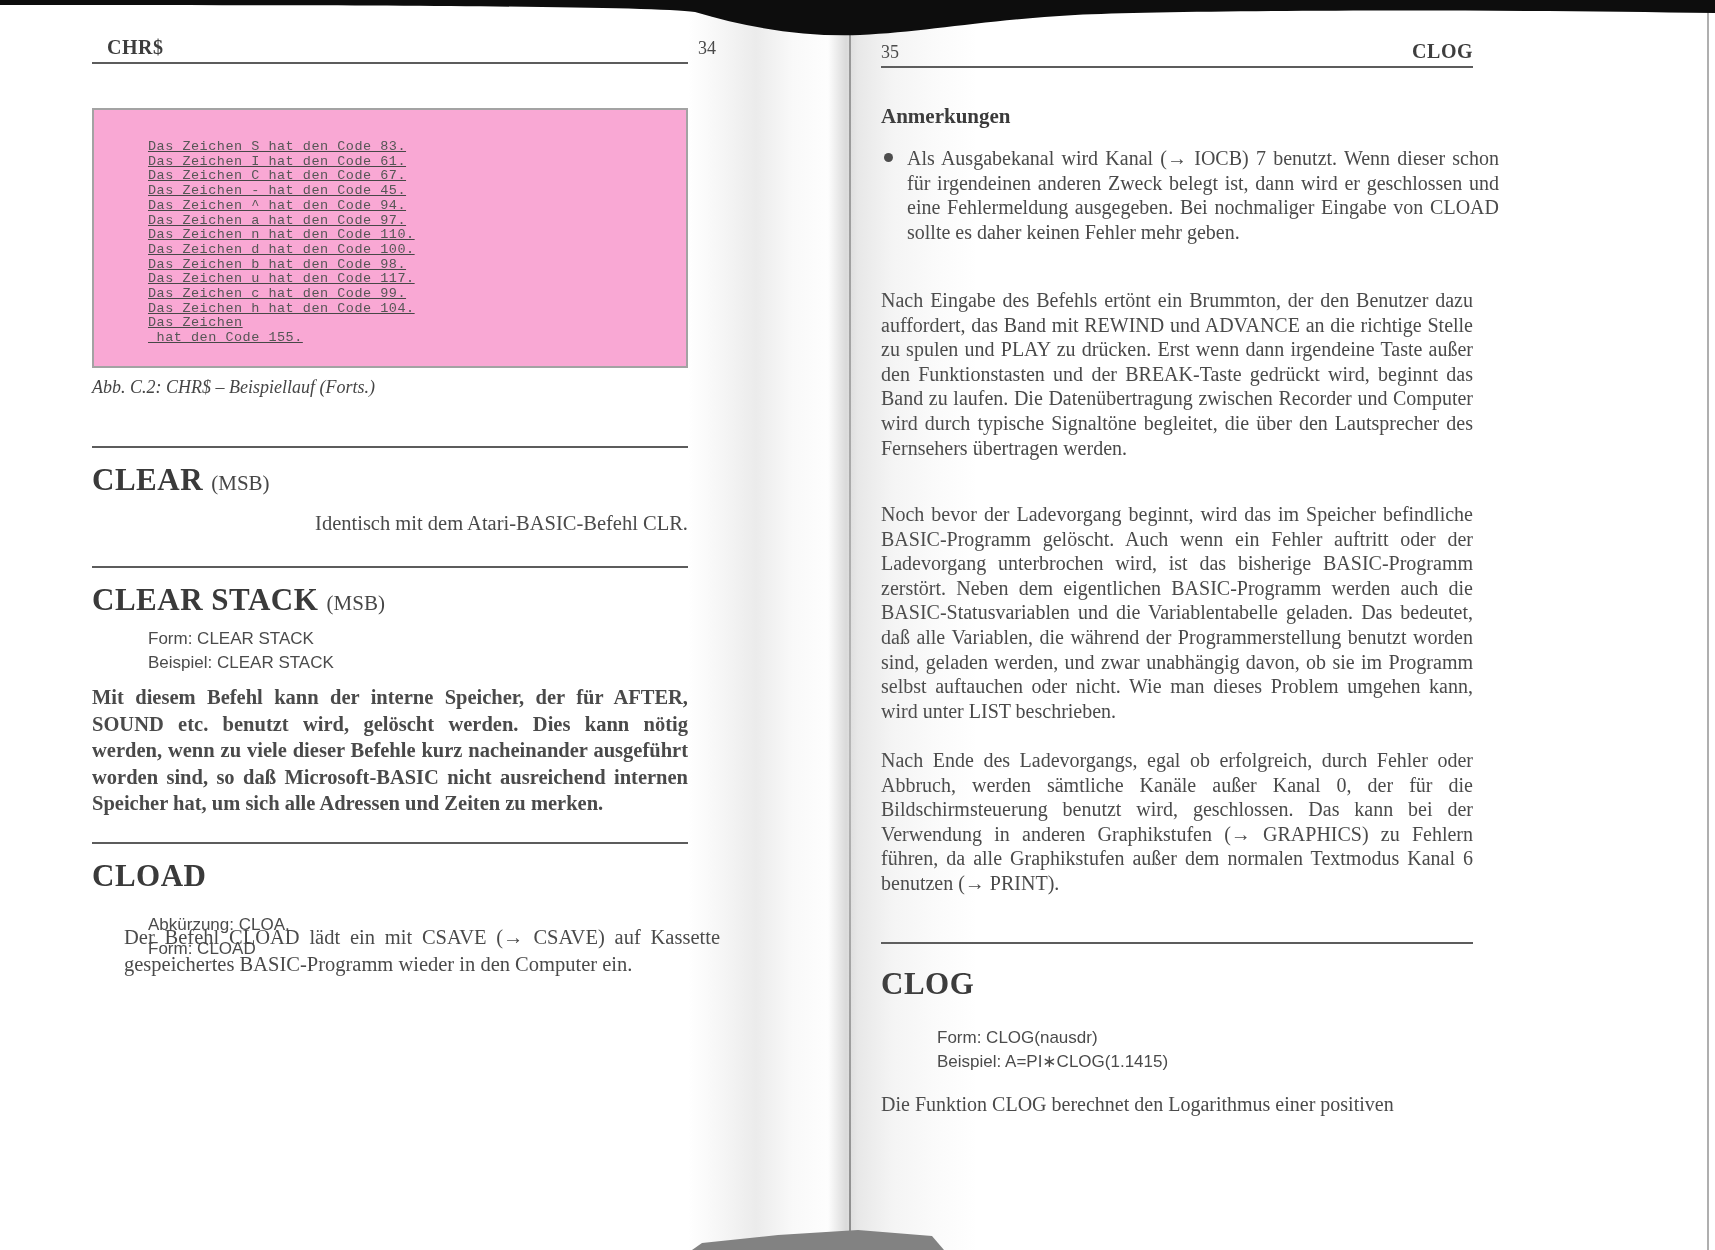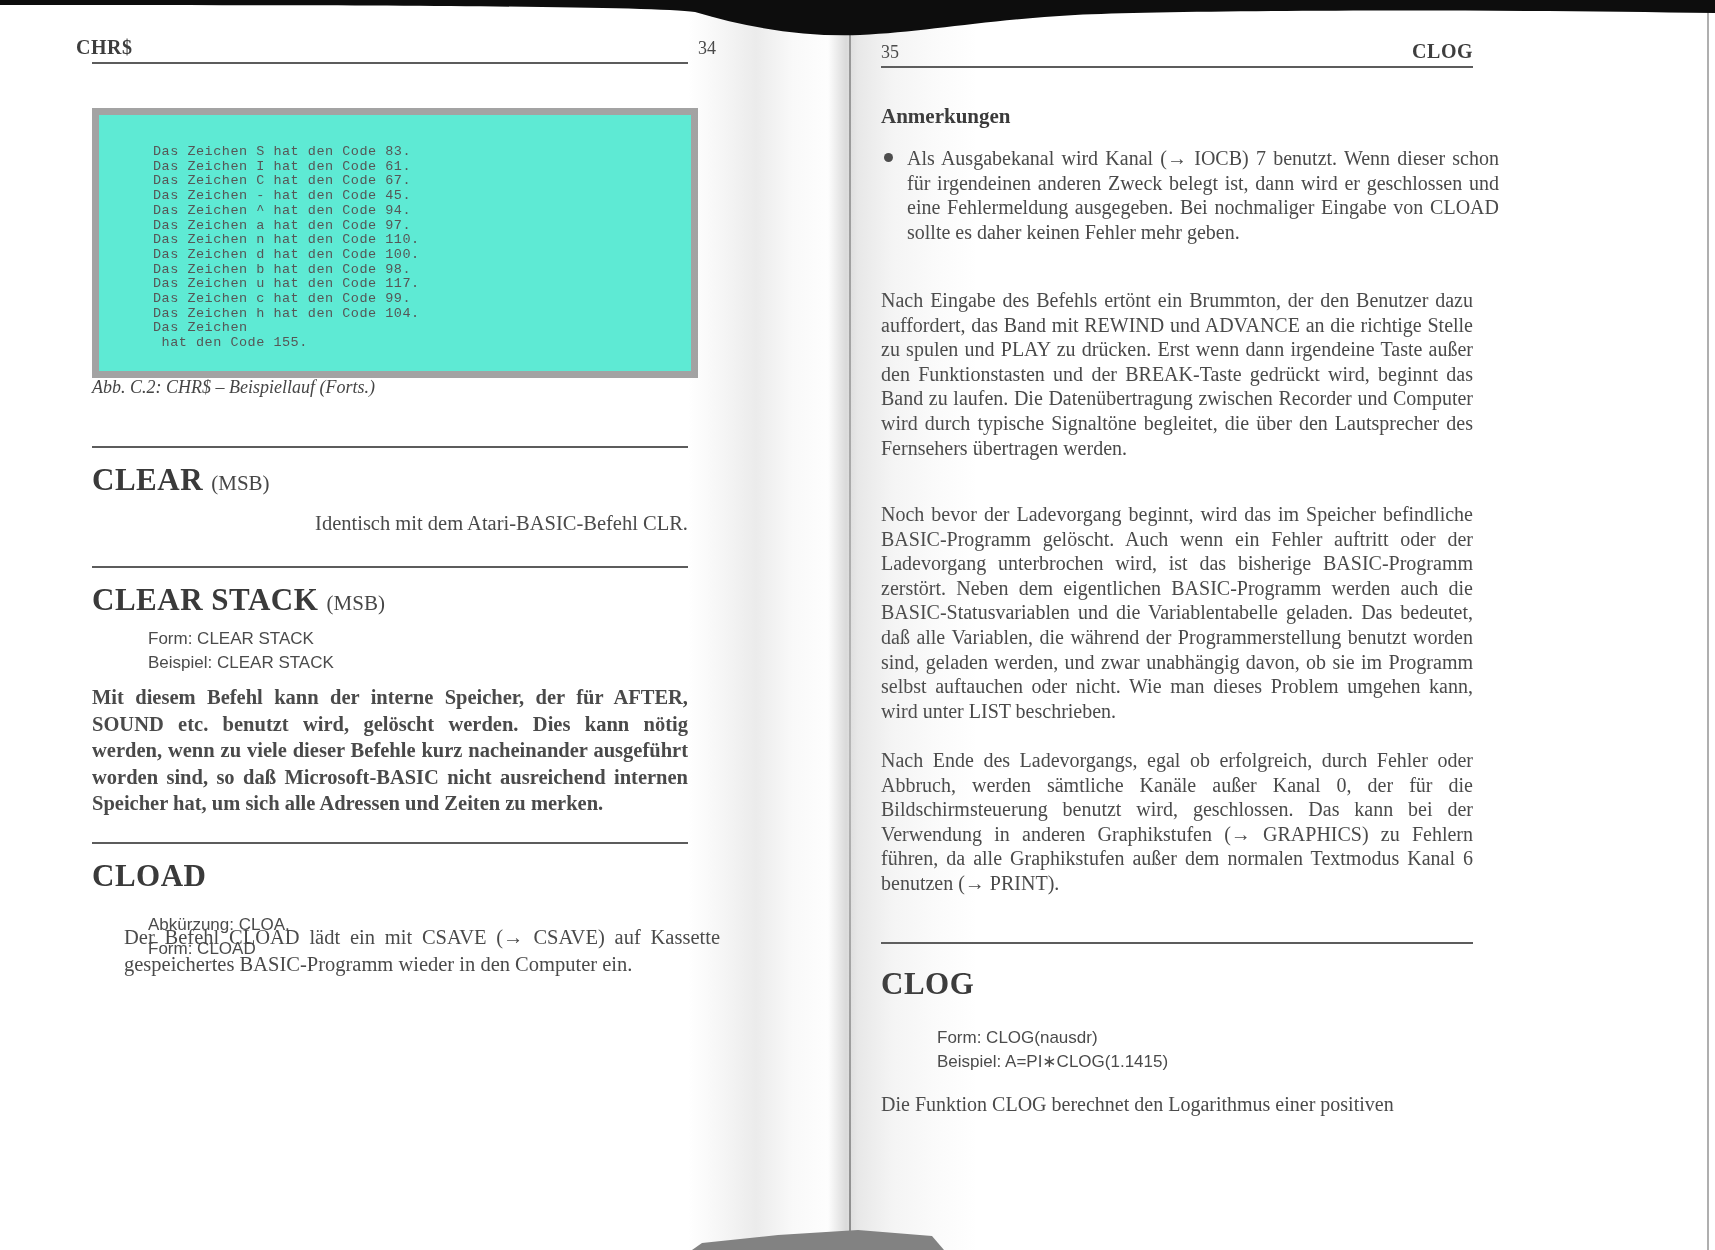--- a/index.html
+++ b/index.html
@@ -35,33 +35,33 @@
   .abs{position:absolute;}
   .rule{position:absolute;height:2px;background:#5c5c5c;}
   .running-head{font-size:20px;font-weight:bold;letter-spacing:0.5px;color:#3d3d3d;}
   .page-num{font-size:18px;color:#474747;}
   .cmd-heading{font-size:31px;font-weight:bold;letter-spacing:0.5px;color:#3a3a3a;white-space:nowrap;}
   .cmd-heading .qualifier{font-size:21px;font-weight:normal;letter-spacing:0;color:#474747;}
   .body-text{font-size:20.5px;line-height:26.5px;text-align:justify;color:#4a4a4a;}
   .body-text-r{font-size:20px;line-height:24.6px;text-align:justify;color:#4a4a4a;}
   .form-block{font-family:"Liberation Sans", sans-serif;font-size:17px;line-height:24px;color:#4b4b4b;}
   .caption{font-style:italic;font-size:18px;color:#454545;}
-  .code-box{border:7px solid #a3a3a3;background:#5eead4;}
+  .code-box{border:2px solid #a3a3a3;background:#f9a8d4;text-decoration:underline;}
   .code-line{font-family:"Liberation Mono","DejaVu Sans Mono",monospace;font-size:13.5px;line-height:14.7px;
     letter-spacing:0.5px;color:#565656;white-space:pre;}
   .bullet-wrap{position:relative;padding-left:26px;}
   .bullet-dot{position:absolute;left:3px;top:7px;width:9px;height:9px;border-radius:50%;background:#4a4a4a;}
   .sub-heading{font-size:21px;font-weight:bold;color:#3a3a3a;}
 </style>
 </head>
 <body>
 
 <div>
 
-  <div class="abs running-head" style="left:76px;top:36px;">CHR$</div>
+  <div class="abs running-head" style="left:107px;top:36px;">CHR$</div>
   <div class="abs page-num" style="left:628px;top:38px;width:88px;text-align:right;">34</div>
   <div class="rule" style="left:92px;top:62px;width:596px;"></div>
 
   <div class="abs code-box" style="left:92px;top:108px;width:592px;height:256px;">
     <div style="padding:30px 0 0 54px;">
       <div class="code-line">Das Zeichen S hat den Code 83.</div>
       <div class="code-line">Das Zeichen I hat den Code 61.</div>
       <div class="code-line">Das Zeichen C hat den Code 67.</div>
       <div class="code-line">Das Zeichen - hat den Code 45.</div>
       <div class="code-line">Das Zeichen ^ hat den Code 94.</div>

